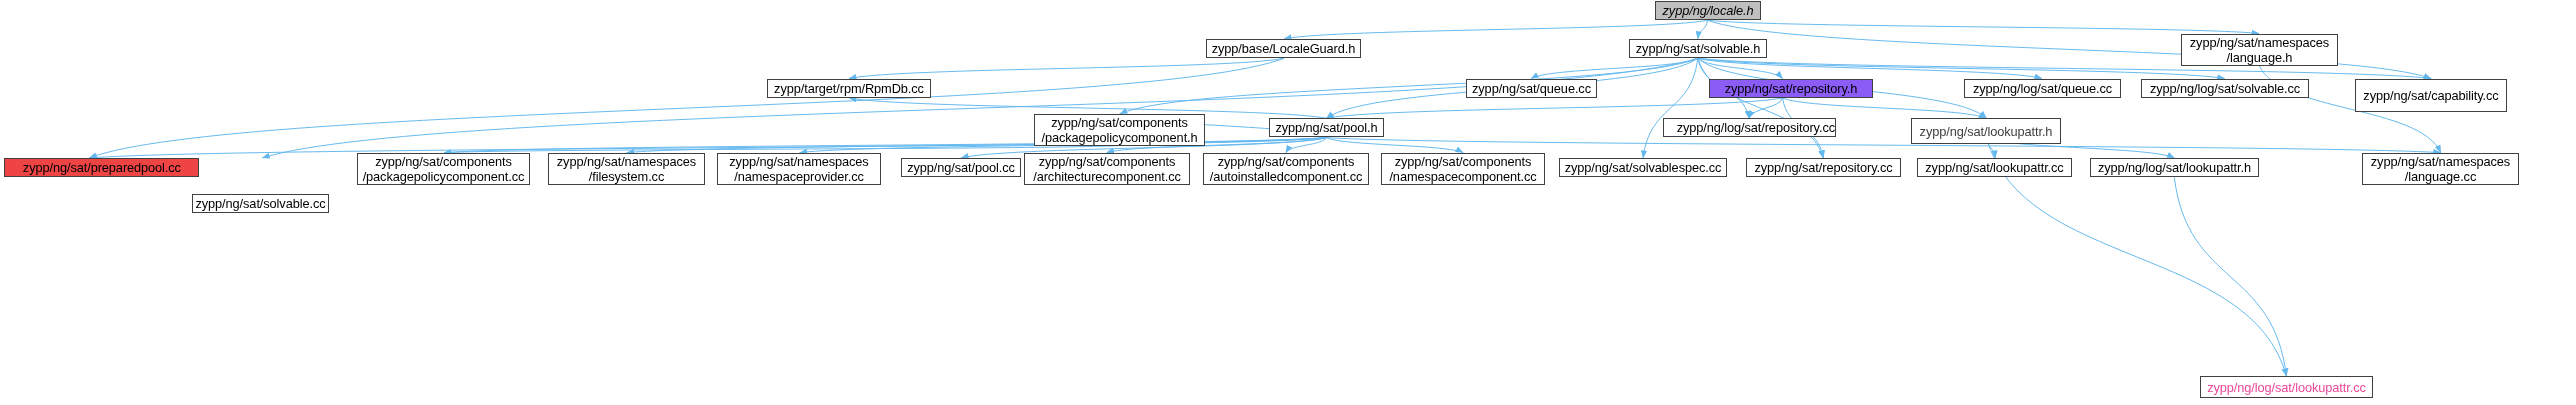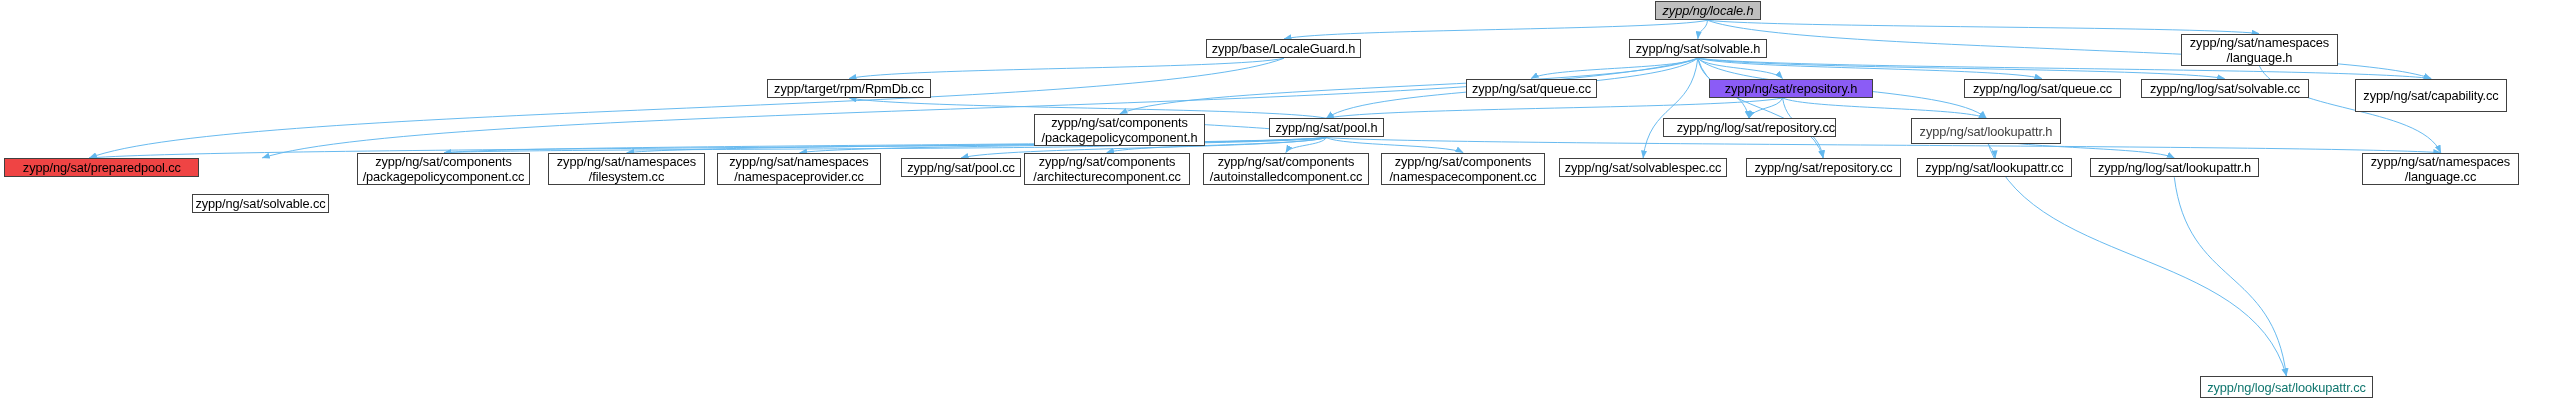--- a/index.html
+++ b/index.html
@@ -128,15 +128,15 @@
     <div class="node" style="left: 1203px; top: 153px; width: 166px; height: 32px; background: rgb(255, 255, 255); border-color: rgb(64, 64, 64); color: rgb(0, 0, 0);"><span class="lbl">zypp/ng/sat/components
 /autoinstalledcomponent.cc</span></div>
     <div class="node" style="left: 1381px; top: 153px; width: 164px; height: 32px; background: rgb(255, 255, 255); border-color: rgb(64, 64, 64); color: rgb(0, 0, 0);"><span class="lbl">zypp/ng/sat/components
 /namespacecomponent.cc</span></div>
     <div class="node" style="left: 1559px; top: 158px; width: 168px; height: 19.4px; background: rgb(255, 255, 255); border-color: rgb(64, 64, 64); color: rgb(0, 0, 0);"><span class="lbl">zypp/ng/sat/solvablespec.cc</span></div>
     <div class="node" style="left: 1746px; top: 158px; width: 155px; height: 19.4px; background: rgb(255, 255, 255); border-color: rgb(64, 64, 64); color: rgb(0, 0, 0);"><span class="lbl">zypp/ng/sat/repository.cc</span></div>
     <div class="node" style="left: 1917px; top: 158px; width: 155px; height: 19.4px; background: rgb(255, 255, 255); border-color: rgb(64, 64, 64); color: rgb(0, 0, 0);"><span class="lbl">zypp/ng/sat/lookupattr.cc</span></div>
     <div class="node" style="left: 2090px; top: 158px; width: 169px; height: 19.4px; background: rgb(255, 255, 255); border-color: rgb(64, 64, 64); color: rgb(0, 0, 0);"><span class="lbl">zypp/ng/log/sat/lookupattr.h</span></div>
     <div class="node" style="left: 2362px; top: 153px; width: 157px; height: 32px; background: rgb(255, 255, 255); border-color: rgb(64, 64, 64); color: rgb(0, 0, 0);"><span class="lbl">zypp/ng/sat/namespaces
 /language.cc</span></div>
-    <div class="node" style="left: 2200px; top: 376px; width: 173px; height: 22px; background: rgb(255, 255, 255); border-color: rgb(64, 64, 64); color: #0f766e;"><span class="lbl">zypp/ng/log/sat/lookupattr.cc</span></div>
+    <div class="node" style="left: 2200px; top: 376px; width: 173px; height: 22px; background: rgb(255, 255, 255); border-color: rgb(64, 64, 64); color: #ec4899;"><span class="lbl">zypp/ng/log/sat/lookupattr.cc</span></div>
   </div>
 
 
 </body></html>

